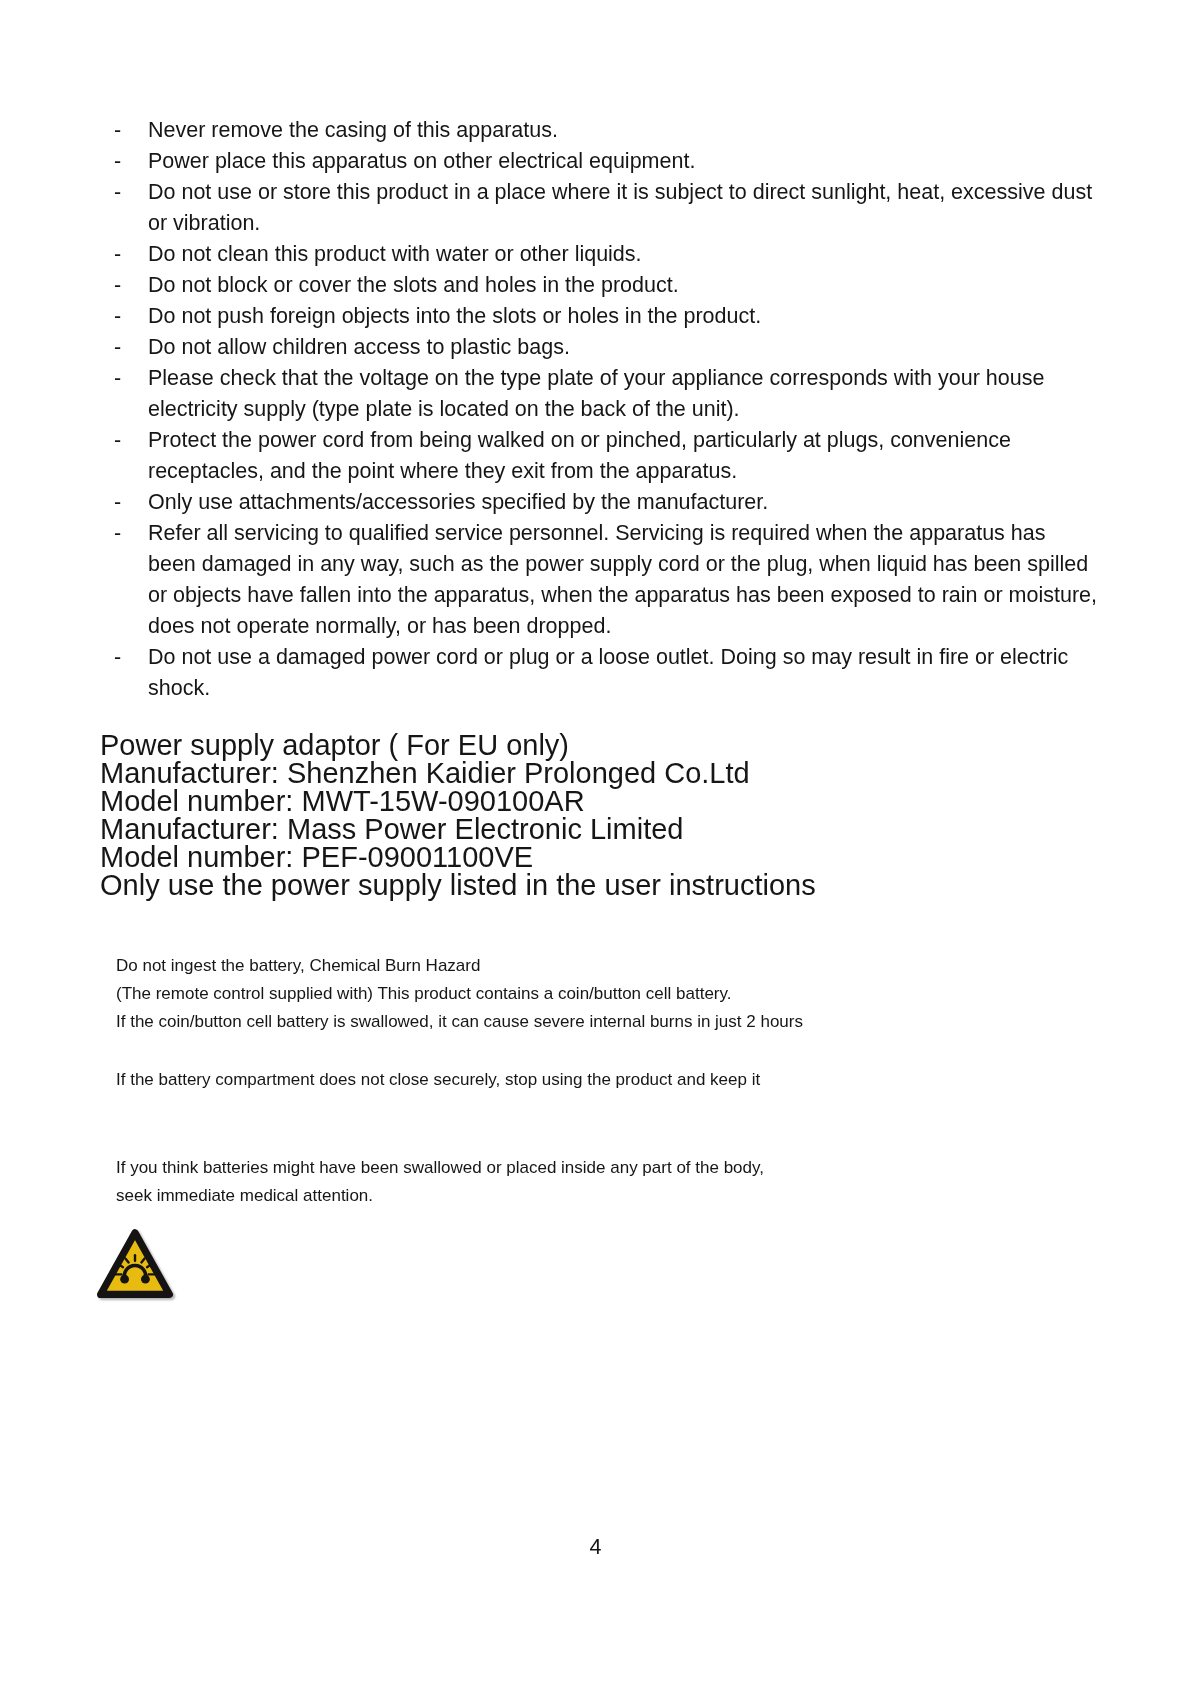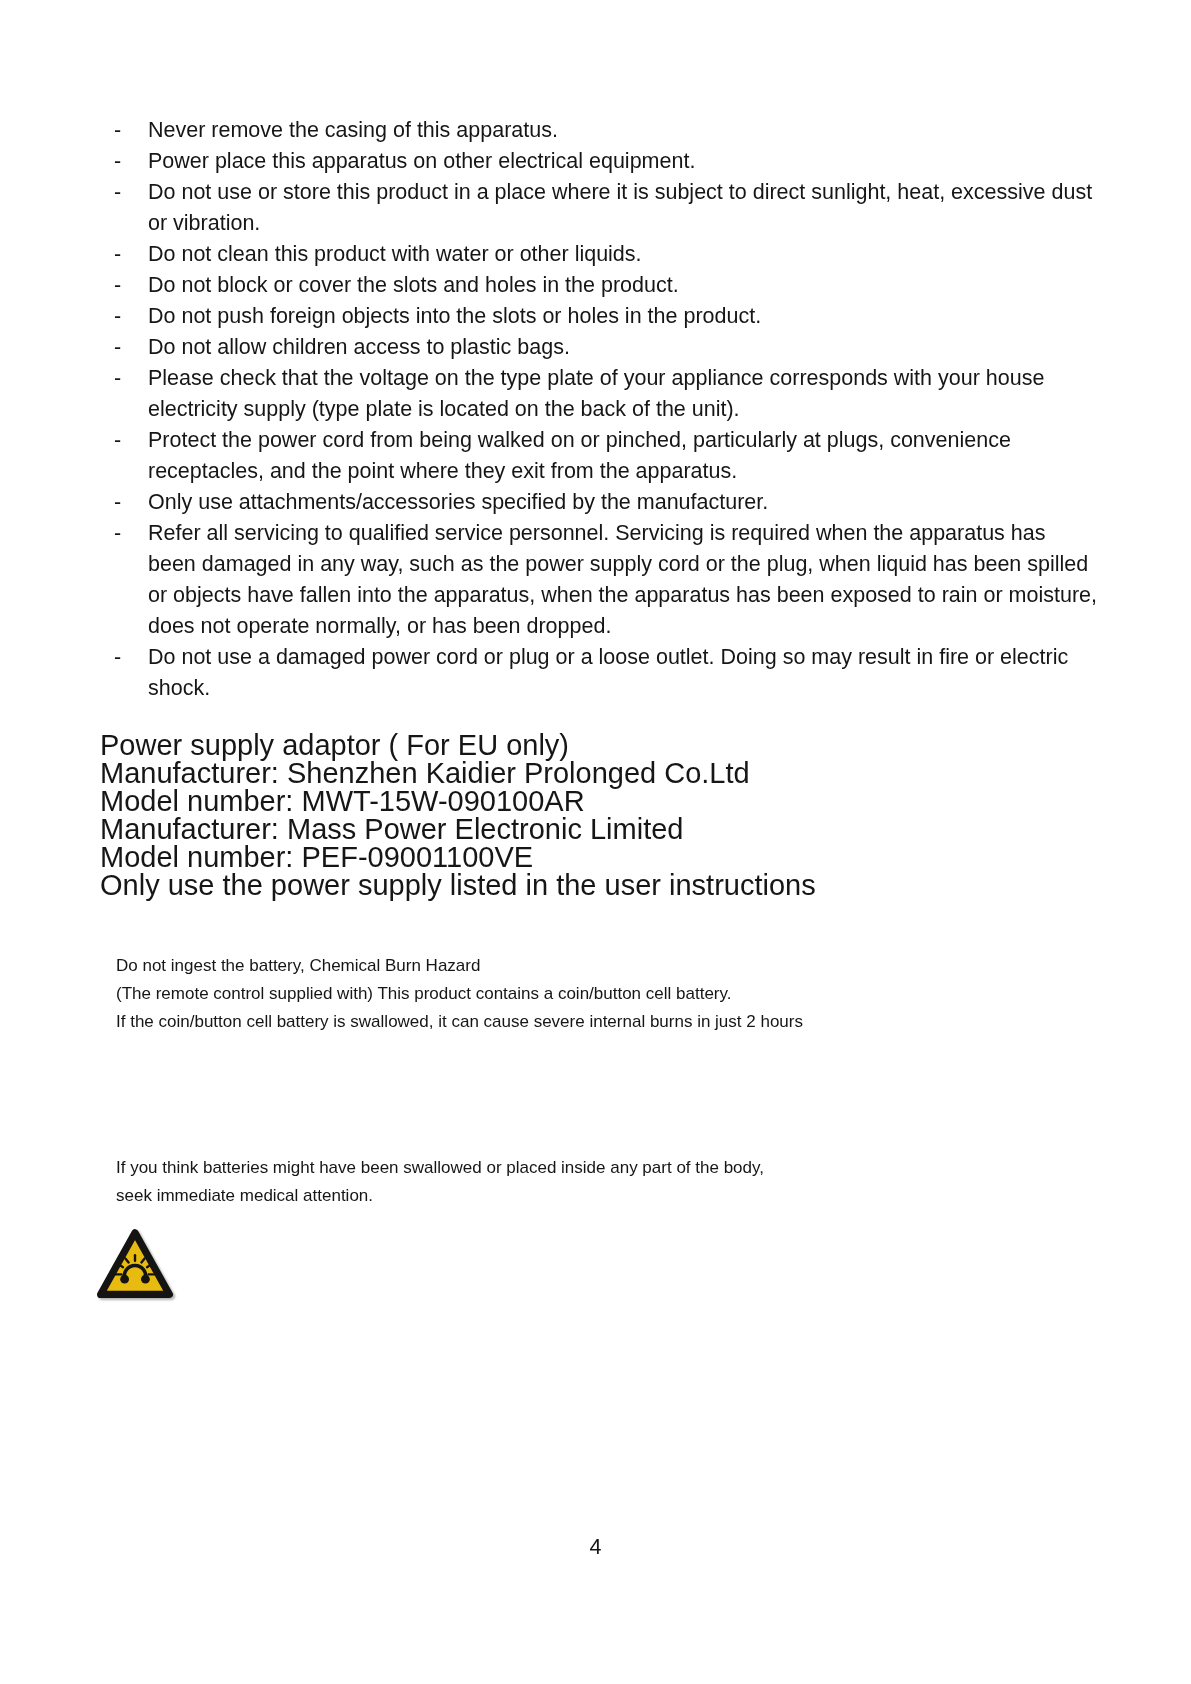--- a/index.html
+++ b/index.html
@@ -137,20 +137,21 @@
     <div>Model number: PEF-09001100VE</div>
     <div>Only use the power supply listed in the user instructions</div>
   </div>
 
   <div class="battery-para p1">
     <div>Do not ingest the battery, Chemical Burn Hazard</div>
     <div>(The remote control supplied with) This product contains a coin/button cell battery.</div>
     <div>If the coin/button cell battery is swallowed, it can cause severe internal burns in just 2 hours</div>
   </div>
   <div class="battery-para p2">
+    <div>If the battery compartment does not close securely, stop using the product and keep it</div>
   </div>
   <div class="battery-para p3">
     <div>If you think batteries might have been swallowed or placed inside any part of the body,</div>
     <div>seek immediate medical attention.</div>
   </div>
 
   <div class="hearing-icon">
     <svg width="80" height="76" viewBox="0 0 100 94" xmlns="http://www.w3.org/2000/svg" aria-hidden="true">
       <path d="M50 8 L93 85 L7 85 Z" fill="#E8BB10" stroke="#151413" stroke-width="9" stroke-linejoin="round"></path>
       <g stroke="#151413" stroke-width="3" stroke-linecap="round">

